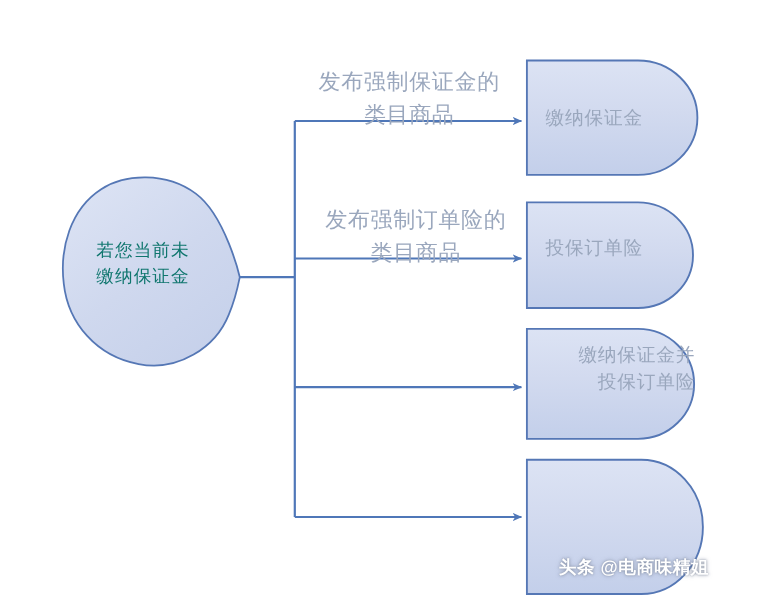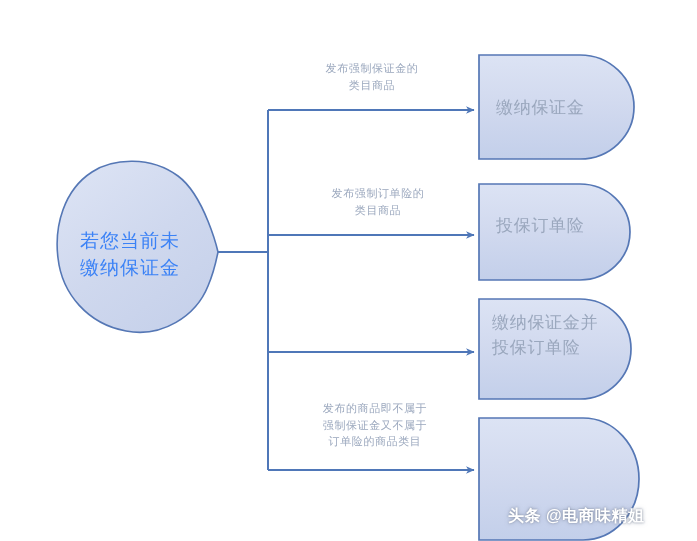--- a/index.html
+++ b/index.html
@@ -31,50 +31,50 @@
     color: #9aa7bd;
     text-align: center;
     line-height: 1.28;
     white-space: pre-line;
     letter-spacing: 0.5px;
     pointer-events: none;
   }
   
   .source-label {
     left: 48px;
-    top: 228px;
+    top: 218px;
     width: 164px;
-    font-size: 19px;
-    color: #3b82f6;
+    font-size: 16px;
+    color: #0f766e;
     line-height: 1.42;
     letter-spacing: 1px;
   }
   
   .edge-label {
-    font-size: 11px;
+    font-size: 20px;
     color: #9aa7bd;
     letter-spacing: 0.6px;
     line-height: 1.5;
   }
   .edge-label-0 { left: 272px; top: 60px;  width: 200px; }
   .edge-label-1 { left: 278px; top: 185px; width: 200px; }
   .edge-label-2 { left: 272px; top: 283px; width: 206px; }
   .edge-label-3 { left: 270px; top: 400px; width: 210px; }
 
   
   .box-label {
     font-size: 17px;
     color: #9aa7bd;
     text-align: left;
     line-height: 1.45;
     letter-spacing: 0.7px;
   }
   .box-label-0 { left: 496px; top: 96px;  width: 130px; }
   .box-label-1 { left: 496px; top: 214px; width: 130px; }
-  .box-label-2 { left: 492px; top: 311px; width: 140px; }
+  .box-label-2 { left: 492px; top: 311px; width: 140px; text-align: right; }
   .box-label-3 { left: 490px; top: 428px; width: 148px; line-height: 1.52; }
 
   .watermark {
     position: absolute;
     left: 508px;
     top: 506px;
     font-size: 16px;
     color: #ffffff;
     font-family: "Liberation Sans", sans-serif;
     font-weight: bold;
@@ -142,23 +142,20 @@
     </g>
   </svg>
 
   <div class="txt source-label">若您当前未
 缴纳保证金</div>
 
   <div class="txt edge-label edge-label-0">发布强制保证金的
 类目商品</div>
   <div class="txt edge-label edge-label-1">发布强制订单险的
 类目商品</div>
-  <div class="txt edge-label edge-label-3">发布的商品即不属于
-强制保证金又不属于
-订单险的商品类目</div>
 
   <div class="txt box-label box-label-0">缴纳保证金</div>
   <div class="txt box-label box-label-1">投保订单险</div>
   <div class="txt box-label box-label-2">缴纳保证金并
 投保订单险</div>
 
   <div class="watermark">头条 @电商味精姐</div>
 
 </div>
 

